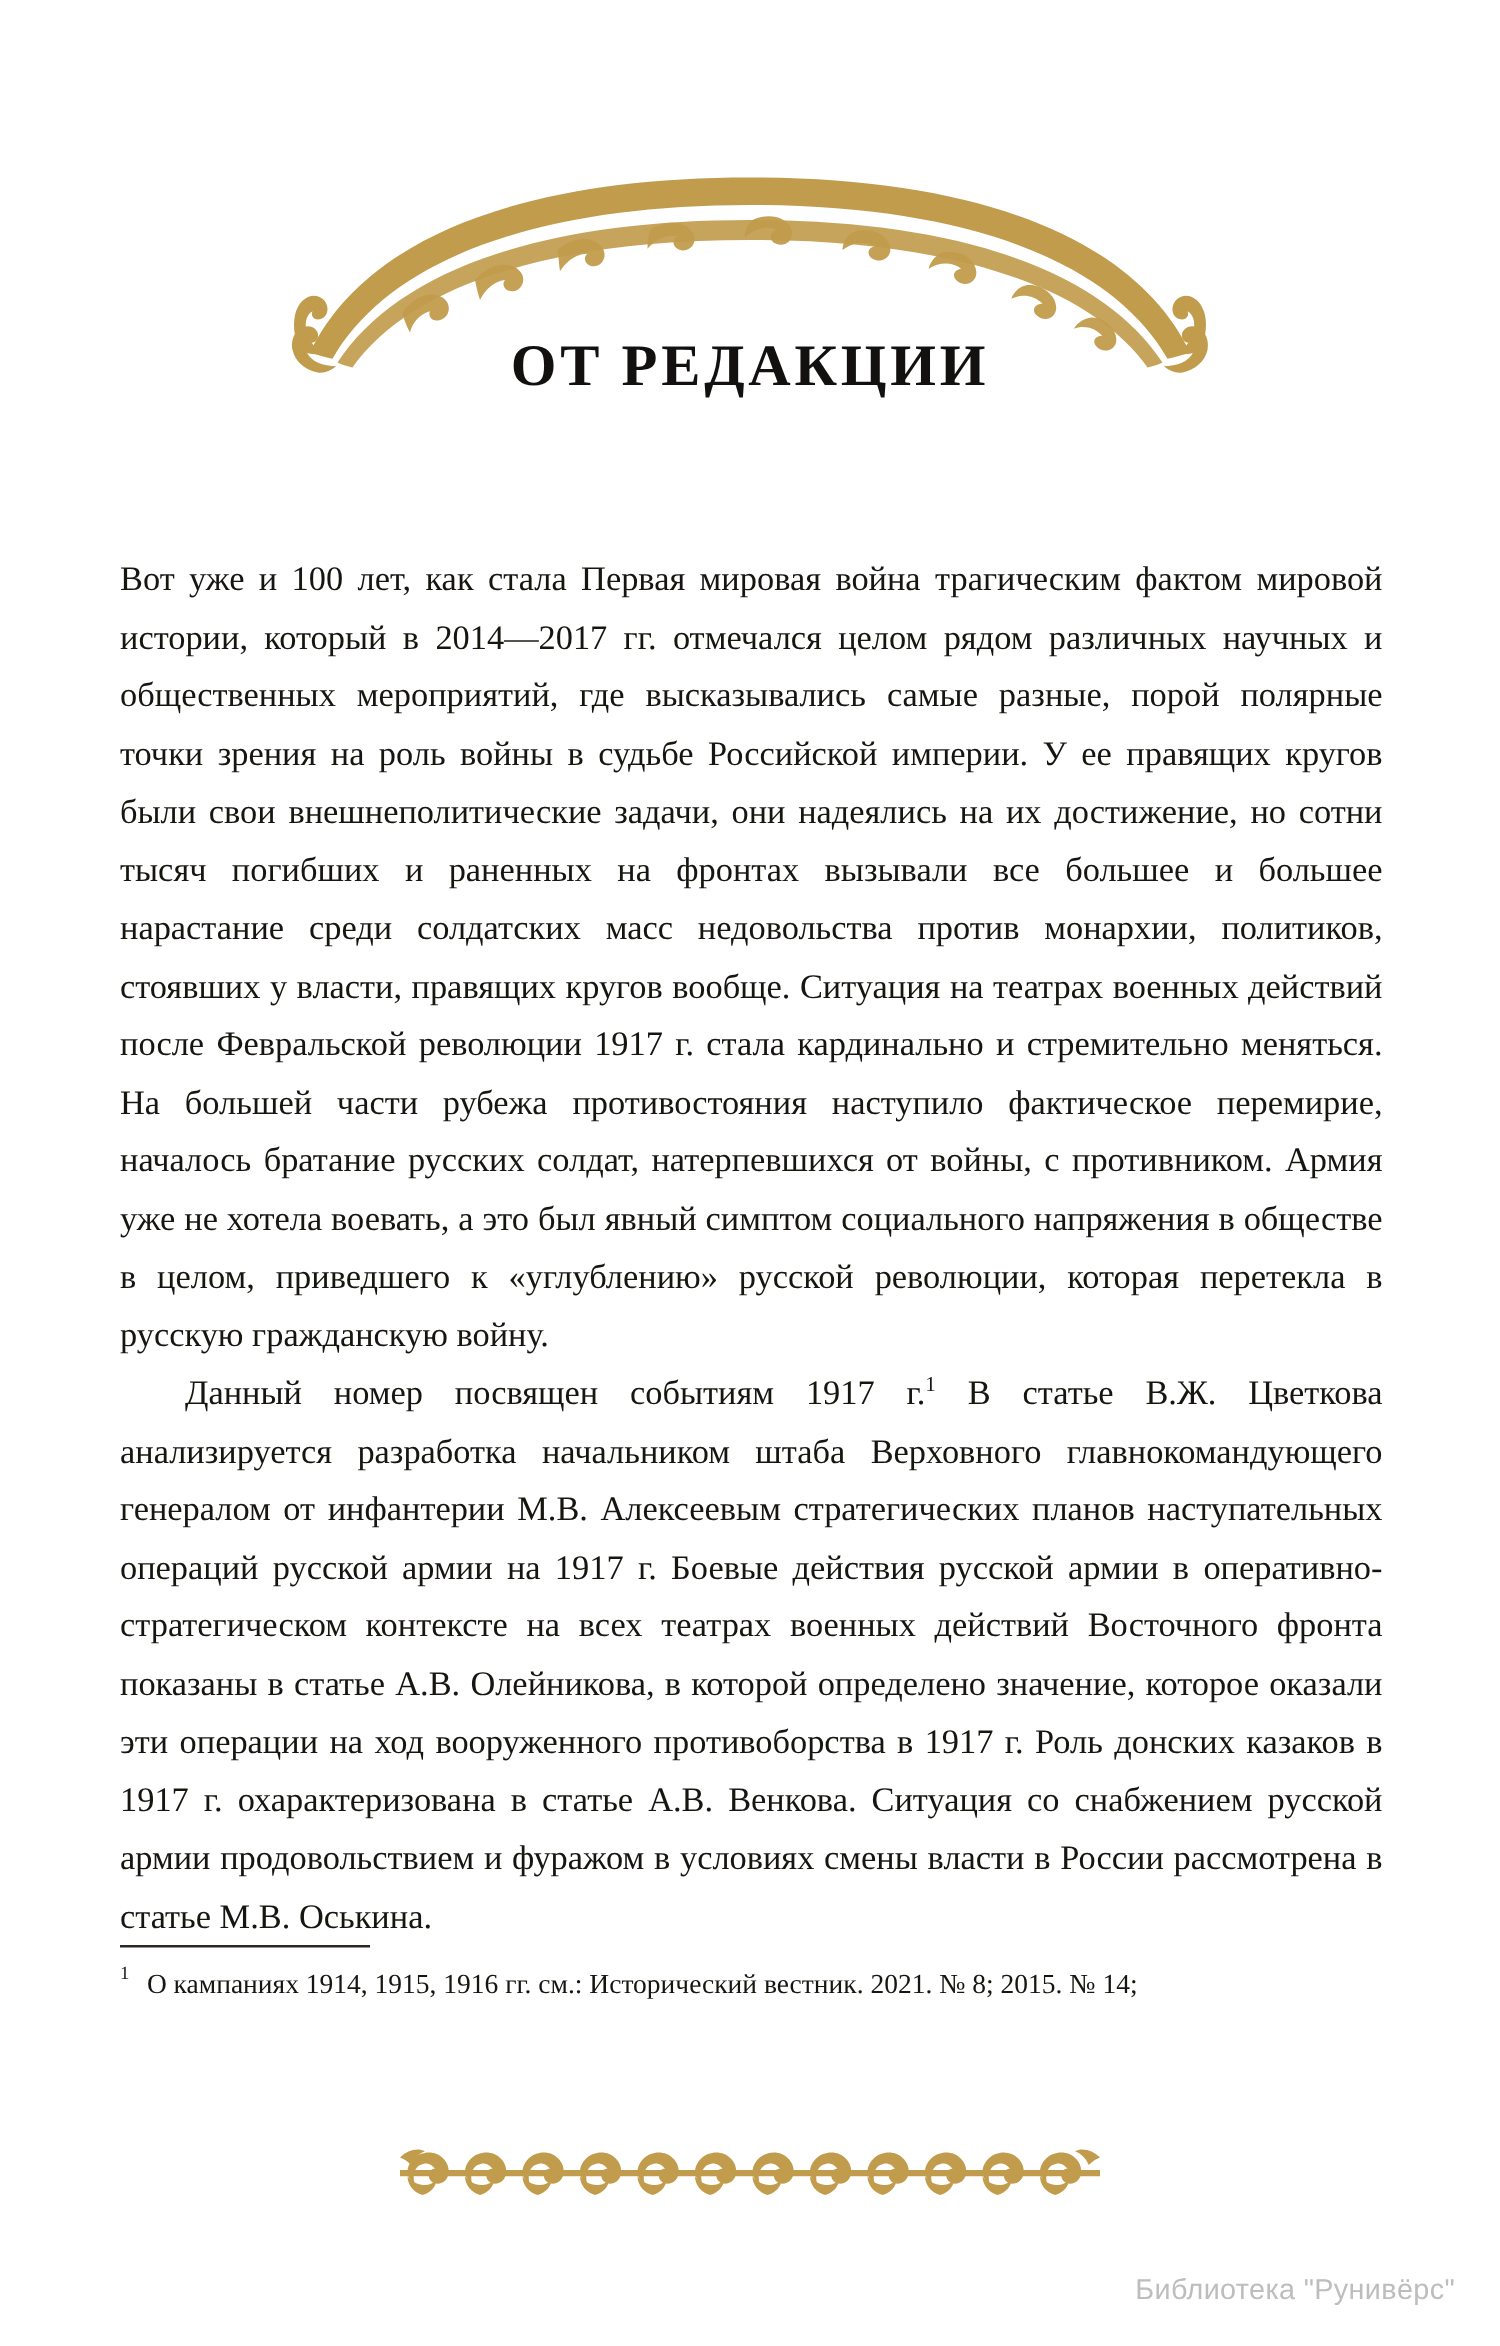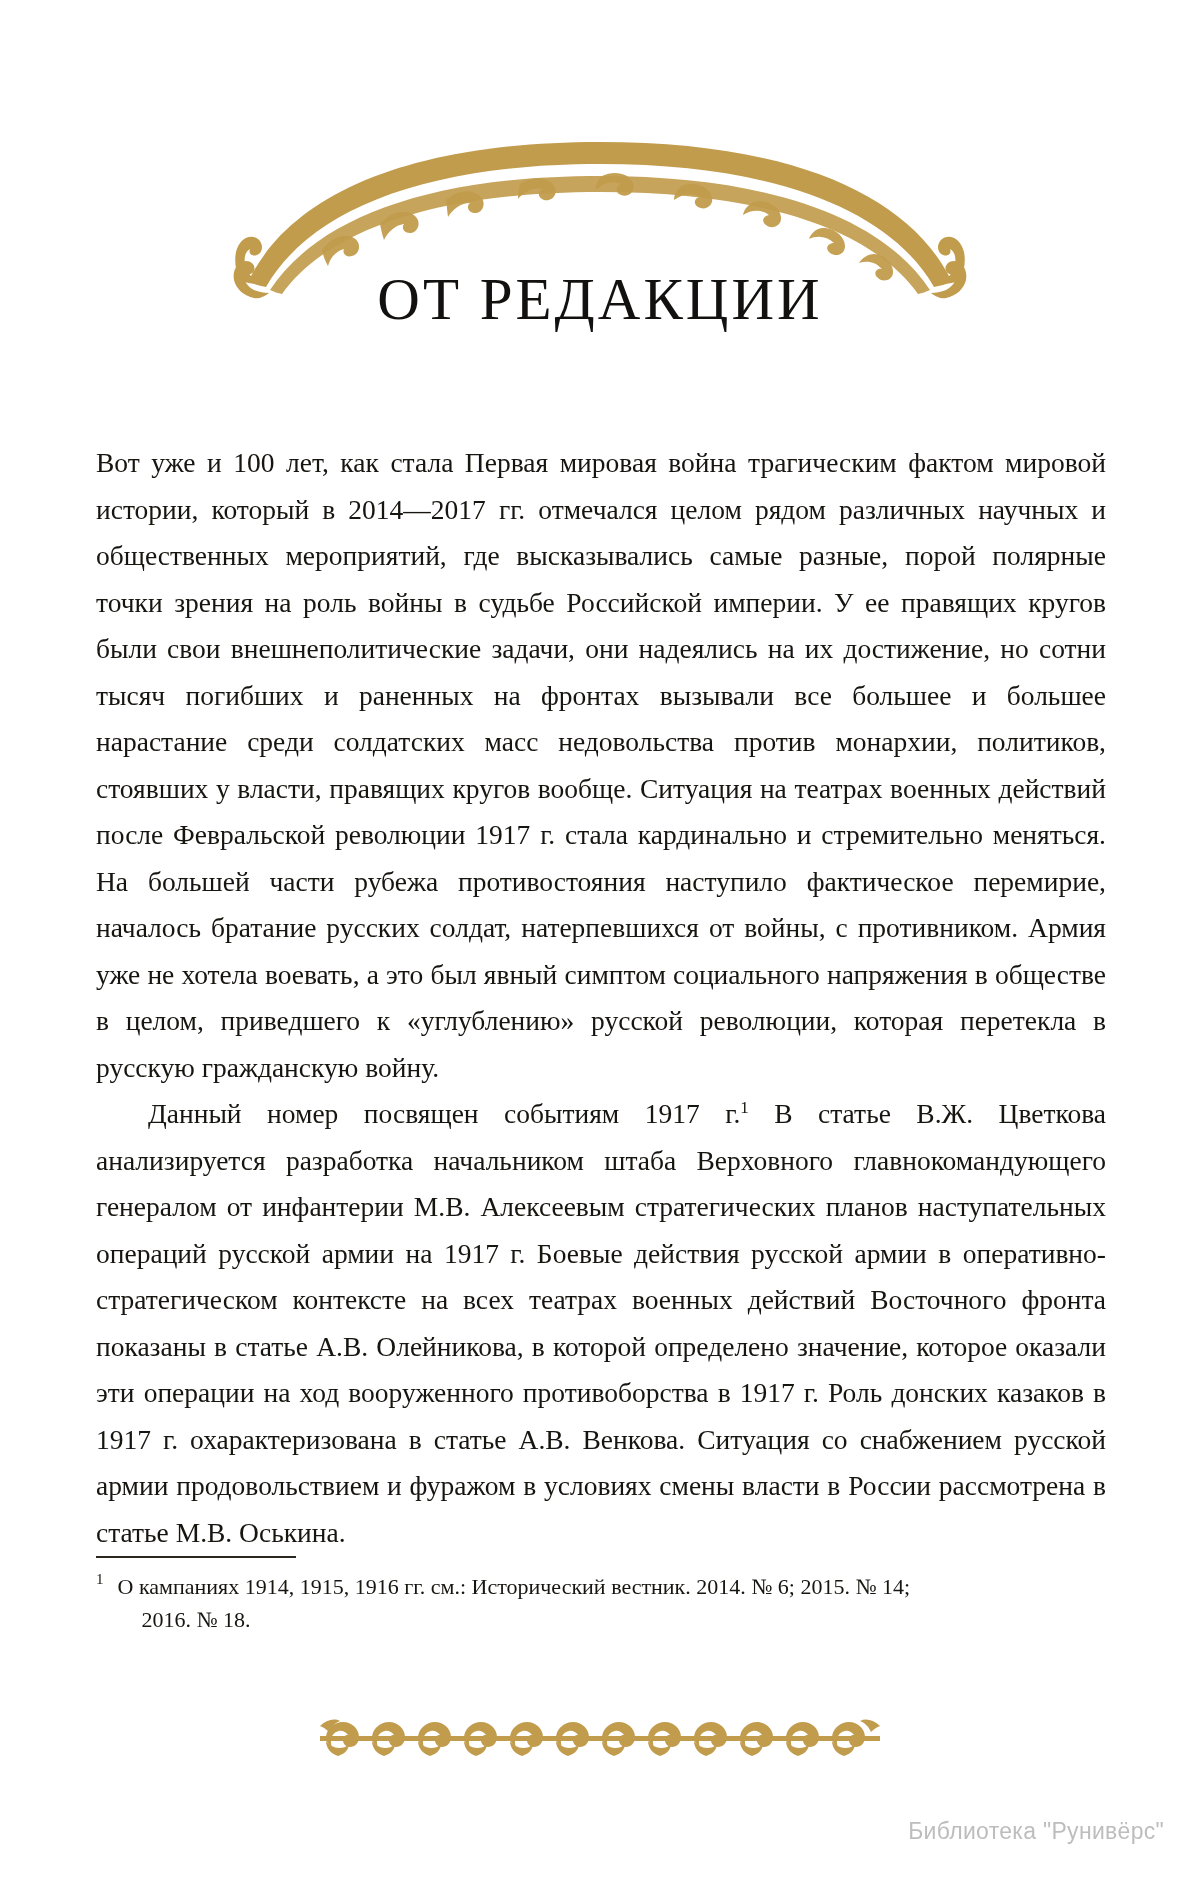--- a/index.html
+++ b/index.html
@@ -40,22 +40,22 @@
     transform: translateX(-50%);
     width: 740px;
     height: 170px;
     pointer-events: none;
   }
 
   .page-title {
     position: relative;
     text-align: center;
     font-family: "Liberation Serif", "DejaVu Serif", serif;
-    font-weight: normal;
-    font-size: 59px;
+    font-weight: bold;
+    font-size: 47px;
     letter-spacing: 3px;
     color: #131110;
     margin: 0;
     padding-top: 152px;
     line-height: 1;
   }
 
   
   .content {
     position: absolute;
@@ -179,22 +179,21 @@
   <div class="content">
     <p class="body-par">Вот уже и 100 лет, как стала Первая мировая война трагическим фактом мировой истории, который в 2014—2017 гг. отмечался целом рядом различных научных и общественных мероприятий, где высказывались самые разные, порой полярные точки зрения на роль войны в судьбе Российской империи. У ее правящих кругов были свои внешнеполитические задачи, они надеялись на их достижение, но сотни тысяч погибших и раненных на фронтах вызывали все большее и большее нарастание среди солдатских масс недовольства против монархии, политиков, стоявших у власти, правящих кругов вообще. Ситуация на театрах военных действий после Февральской революции 1917 г. стала кардинально и стремительно меняться. На большей части рубежа противостояния наступило фактическое перемирие, началось братание русских солдат, натерпевшихся от войны, с противником. Армия уже не хотела воевать, а это был явный симптом социального напряжения в обществе в целом, приведшего к «углублению» русской революции, которая перетекла в русскую гражданскую войну.</p>
     <p class="body-par indented"><span>Данный номер посвящен событиям 1917 г.</span><sup class="fn-ref">1</sup><span> В статье В.Ж. Цветкова анализируется разработка начальником штаба Верховного главнокомандующего генералом от инфантерии М.В. Алексеевым стратегических планов наступательных операций русской армии на 1917 г. Боевые действия русской армии в оперативно-стратегическом контексте на всех театрах военных действий Восточного фронта показаны в статье А.В. Олейникова, в которой определено значение, которое оказали эти операции на ход вооруженного противоборства в 1917 г. Роль донских казаков в 1917 г. охарактеризована в статье А.В. Венкова. Ситуация со снабжением русской армии продовольствием и фуражом в условиях смены власти в России рассмотрена в статье М.В. Оськина.</span></p>
   </div>
 
   <div class="footnote-area">
     <div class="footnote-rule"></div>
     <div class="footnote">
       <span class="fn-num">1</span>
       <span class="fn-text">
-        <span>О кампаниях 1914, 1915, 1916 гг. см.: Исторический вестник. 2014. № 6; 2015. № 14;</span>
-        <span class="fn-line2">2016. № 18.</span>
+        <span>О кампаниях 1914, 1915, 1916 гг. см.: Исторический вестник. 2021. № 8; 2015. № 14;</span>
       </span>
     </div>
   </div>
 
   <svg class="ornament-bottom" viewBox="0 0 560 46" aria-hidden="true">
     <g fill="#c29c4d">
       <rect x="0" y="20" width="560" height="5"></rect>
       <g>
         <path d="M6,22 c0,-9 8,-16 17,-16 9,0 16,7 16,15 0,6 -4,10 -9,10 -4,0 -7,-3 -7,-7 0,-3 2,-5 5,-5 -2,-3 -6,-5 -9,-4 -5,1 -8,5 -8,10 0,2 0,4 1,6 -3,-2 -6,-5 -6,-9 Z"></path>
         <path d="M18,40 c-7,-2 -12,-8 -12,-15 3,4 8,7 13,7 4,0 7,-1 10,-4 0,5 -4,10 -11,12 Z"></path>

